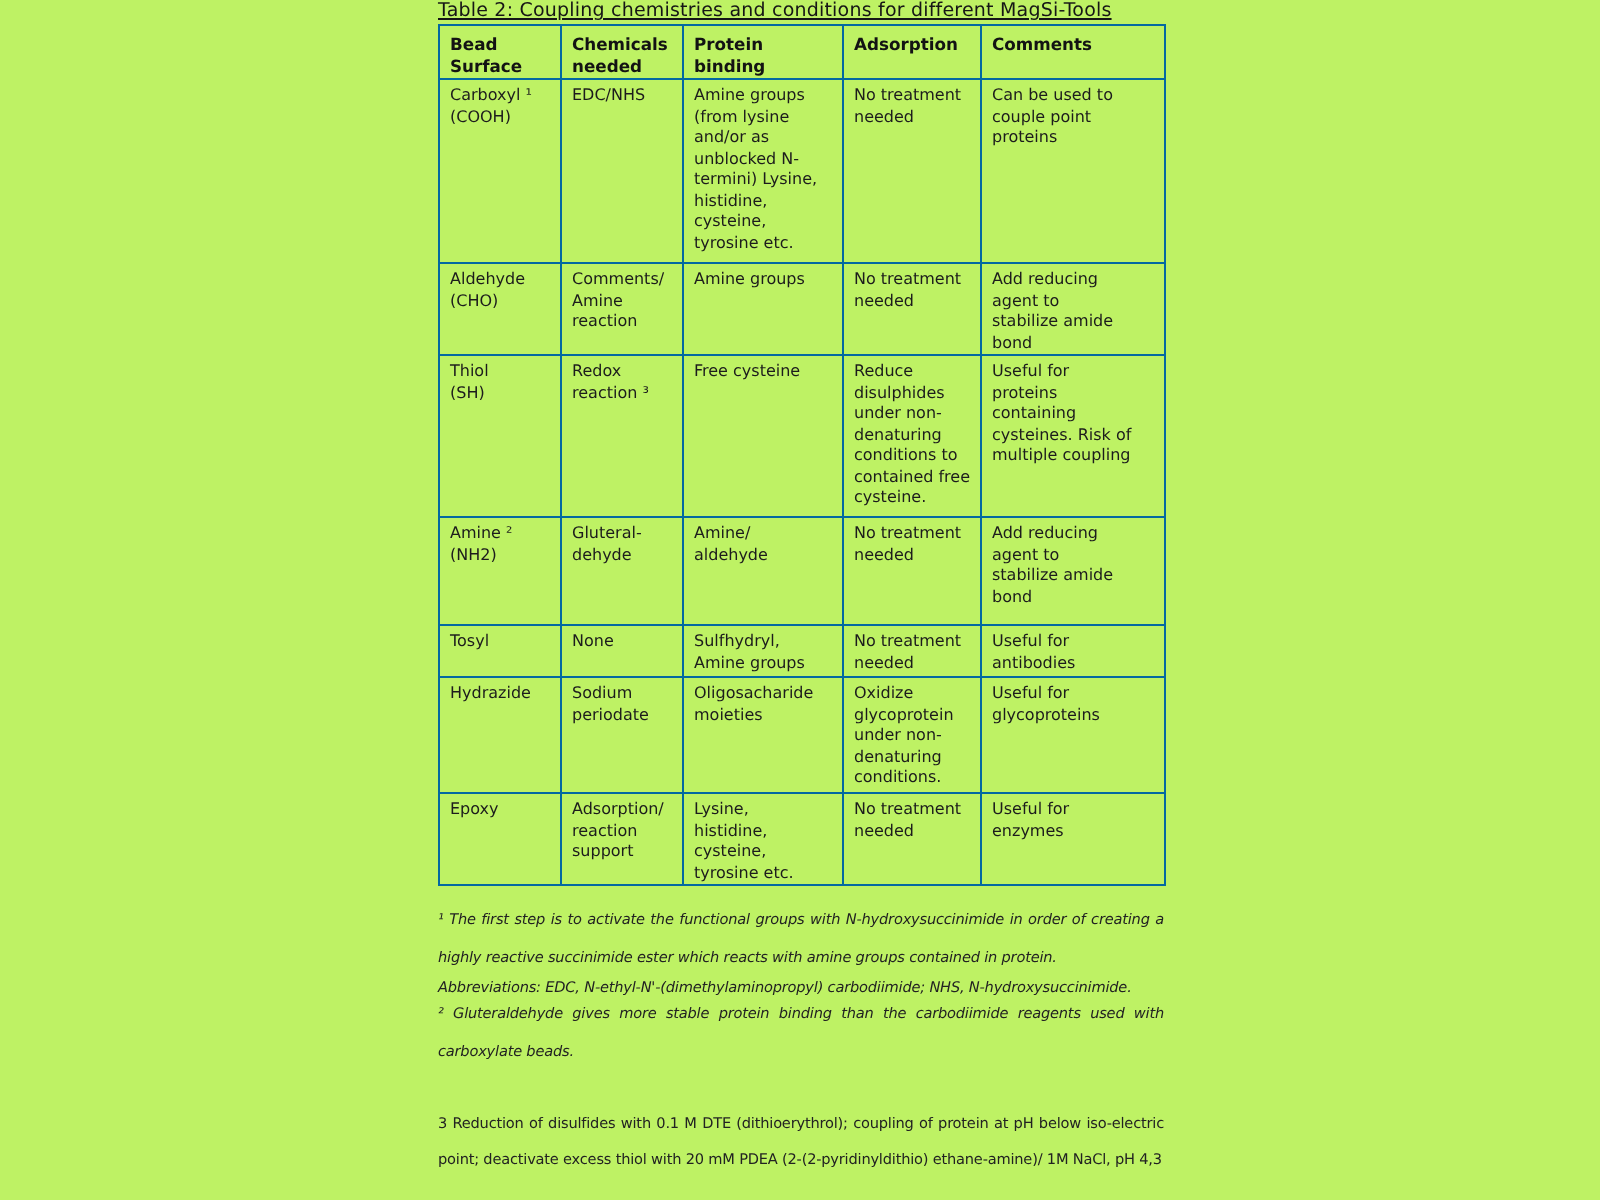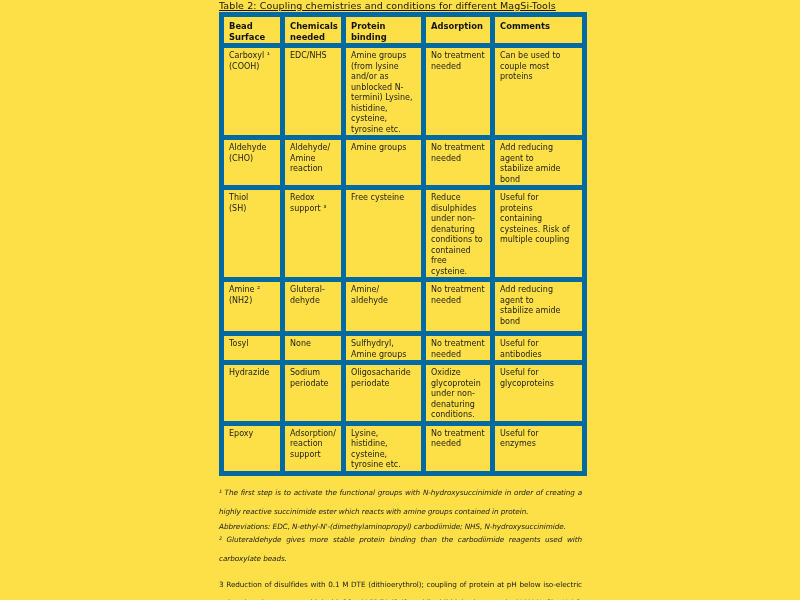--- a/index.html
+++ b/index.html
@@ -3,40 +3,40 @@
 <meta charset="utf-8">
 <style>
   * { margin: 0; padding: 0; box-sizing: border-box; }
   html, body {
     width: 800px; height: 600px;
     background: #ffffff;
     font-family: "DejaVu Sans", "Liberation Sans", sans-serif;
     color: #1c1c1c;
     overflow: hidden;
   }
-  .page { position: relative; width: 800px; height: 600px; background: #fde047; }
+  .page { position: relative; width: 800px; height: 600px; background: #bef264; }
   .doc { position: absolute; left: 219px; top: 1px; width: 364px; }
 
   .doc-title {
     font-size: 9.5px;
     line-height: 10px;
     text-decoration: underline;
     letter-spacing: 0.1px;
     white-space: nowrap;
     margin-bottom: 1px;
     color: #161616;
   }
 
   table.mag-table {
     border-collapse: collapse;
     table-layout: fixed;
     width: 363px;
   }
   .mag-table td, .mag-table th {
-    border: 5px solid #0369a1;
+    border: 1px solid #0369a1;
     vertical-align: top;
     text-align: left;
     padding: 3px 3px 0 5px;
     font-size: 8px;
     line-height: 10.5px;
     white-space: pre-line;
     overflow: hidden;
     color: #1c1c1c;
   }
   .mag-table th {
@@ -60,21 +60,21 @@
   .fn {
     font-size: 7.3px;
     letter-spacing: -0.1px;
     text-align: justify;
     color: #222222;
   }
   .fn.italic { font-style: italic; }
   .fn-1, .fn-2 { line-height: 19px; }
   .fn-2 { margin-top: -8px; }
   .fn-abbrev { line-height: 23px; margin-top: -6px; }
-  .fn-3 { line-height: 18px; font-style: normal; margin-top: 8px; }
+  .fn-3 { line-height: 18px; font-style: normal; margin-top: 18px; }
 </style>
 </head>
 <body>
 
 <div class="page">
   <div class="doc">
 
     <div class="doc-title">Table 2: Coupling chemistries and conditions for different MagSi-Tools</div>
 
     <table class="mag-table">
@@ -104,42 +104,42 @@
 (from lysine
 and/or as
 unblocked N-
 termini) Lysine,
 histidine,
 cysteine,
 tyrosine etc.</td>
         <td>No treatment
 needed</td>
         <td>Can be used to
-couple most
+couple point
 proteins</td>
       </tr>
       <tr class="r-1">
         <td>Aldehyde
 (CHO)</td>
-        <td>Aldehyde/
+        <td>Comments/
 Amine
 reaction</td>
         <td>Amine groups</td>
         <td>No treatment
 needed</td>
         <td>Add reducing
 agent to
 stabilize amide
 bond</td>
       </tr>
       <tr class="r-2">
         <td>Thiol
 (SH)</td>
         <td>Redox
-support ³</td>
+reaction ³</td>
         <td>Free cysteine</td>
         <td>Reduce
 disulphides
 under non-
 denaturing
 conditions to
 contained free
 cysteine.</td>
         <td>Useful for
 proteins
@@ -169,21 +169,21 @@
         <td>No treatment
 needed</td>
         <td>Useful for
 antibodies</td>
       </tr>
       <tr class="r-5">
         <td>Hydrazide</td>
         <td>Sodium
 periodate</td>
         <td>Oligosacharide
-periodate</td>
+moieties</td>
         <td>Oxidize
 glycoprotein
 under non-
 denaturing
 conditions.</td>
         <td>Useful for
 glycoproteins</td>
       </tr>
       <tr class="r-6">
         <td>Epoxy</td>

